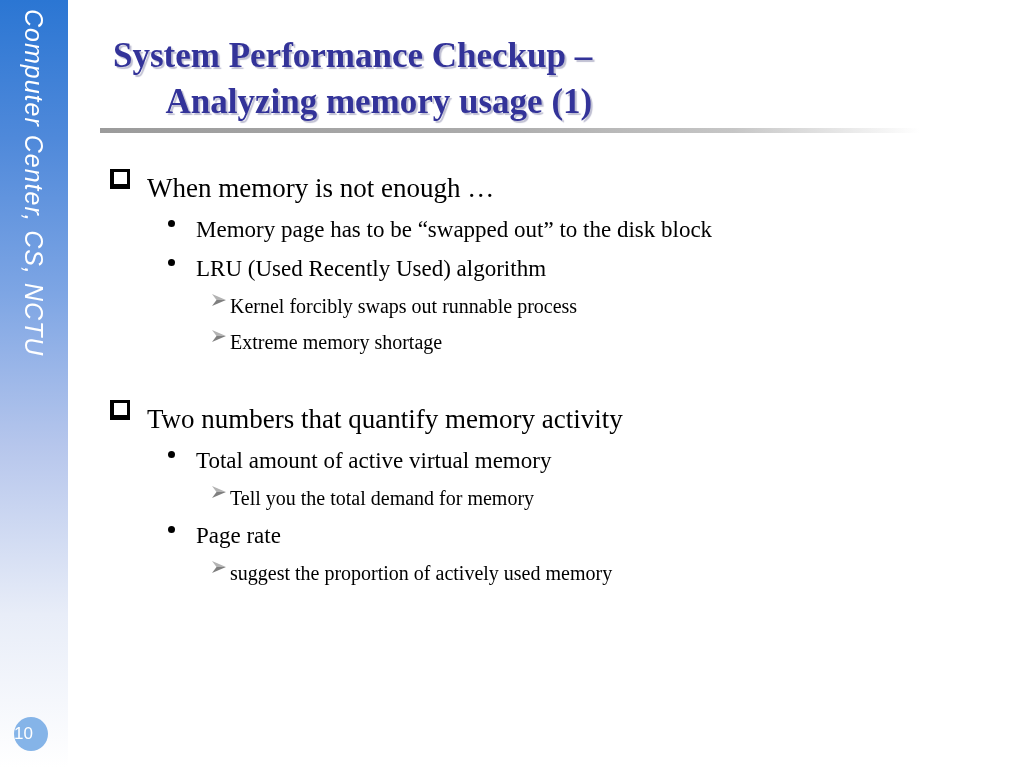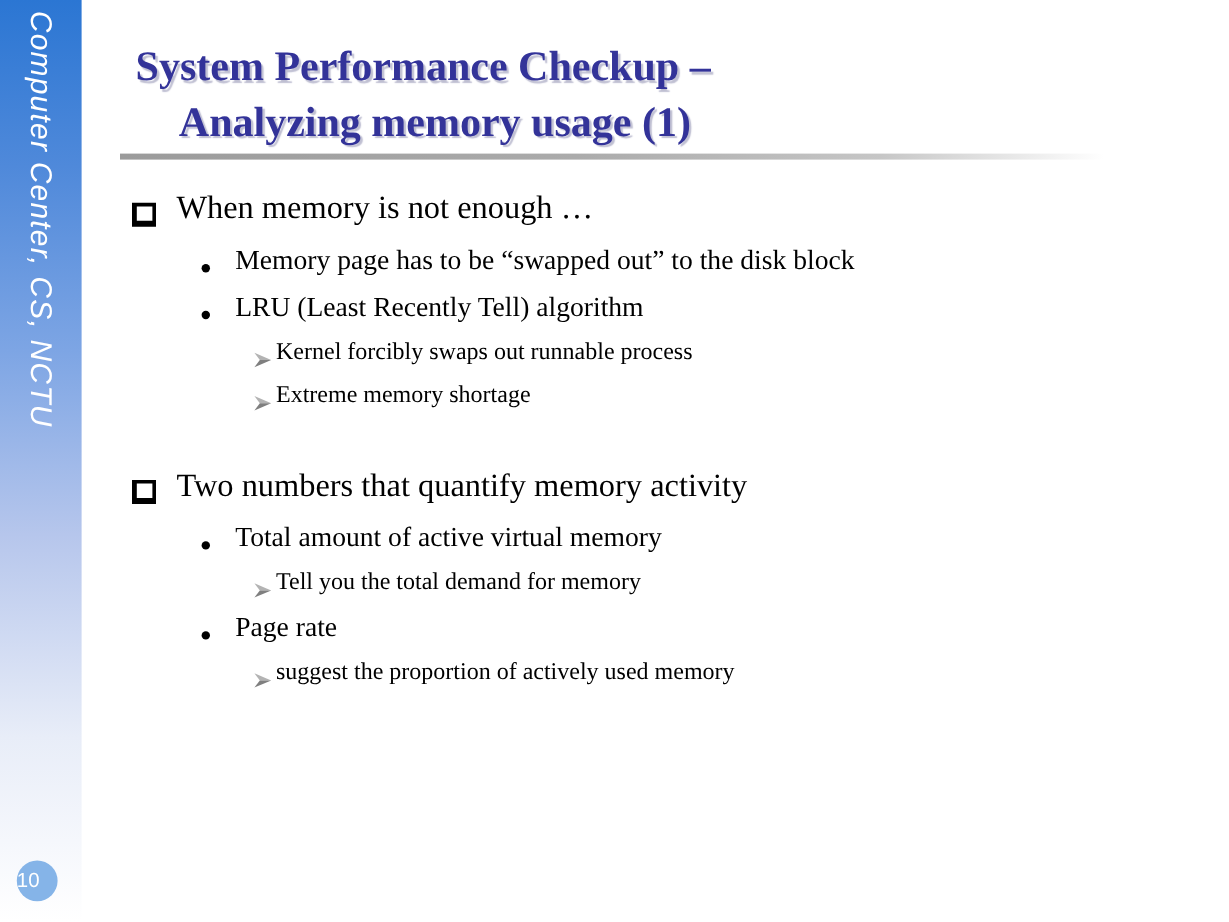--- a/index.html
+++ b/index.html
@@ -48,38 +48,38 @@
   .title {
     position: absolute;
     left: 113px; top: 33px;
     font-size: 35px;
     font-weight: bold;
     line-height: 46px;
     color: #333399;
     text-shadow: 2px 2px 1px #bfbfd2;
     white-space: nowrap;
   }
-  .title .line2 { margin-left: 36px; }
+  .title .line2 { margin-left: 36px; text-align: right; }
 
   .divider {
     position: absolute;
     left: 100px; top: 128px;
     width: 845px; height: 5px;
     background: linear-gradient(to right,
       #9b9b9b 0%, #ababab 45%, #c6c6c6 75%,
       rgba(255,255,255,0) 97%);
   }
 
   
   .body-list {
     position: absolute;
     left: 100px; top: 158px; right: 10px;
     color: #000000;
   }
-  .row { position: relative; display: flex; align-items: flex-start; white-space: nowrap; }
+  .row { position: relative; display: flex; align-items: flex-end; white-space: nowrap; }
   .r-l1 { height: 46px; padding-left: 47px;  font-size: 27px; }
   .r-l2 { height: 39px; padding-left: 96px;  font-size: 23px; }
   .r-l3 { height: 36px; padding-left: 130px; font-size: 20px; }
   .gap  { height: 35px; }
 
   .sq {
     position: absolute;
     left: 10px; top: calc(50% - 12px);
     width: 13px; height: 12px;
     border: solid #000;
@@ -123,21 +123,21 @@
       <span class="sq"></span>
       <span>When memory is not enough …</span>
     </div>
 
     <div class="row r-l2">
       <span class="dot"></span>
       <span>Memory page has to be “swapped out” to the disk block</span>
     </div>
     <div class="row r-l2">
       <span class="dot"></span>
-      <span>LRU (Least Recently Tell) algorithm</span>
+      <span>LRU (Used Recently Used) algorithm</span>
     </div>
 
     <div class="row r-l3">
       <svg class="arr" viewBox="0 0 16 16">
         <polygon points="1,2 15,8 5.5,8" fill="#b3b3b3"></polygon>
         <polygon points="5.5,8 15,8 1,14" fill="#7f7f7f"></polygon>
       </svg>
       <span>Kernel forcibly swaps out runnable process</span>
     </div>
     <div class="row r-l3">

